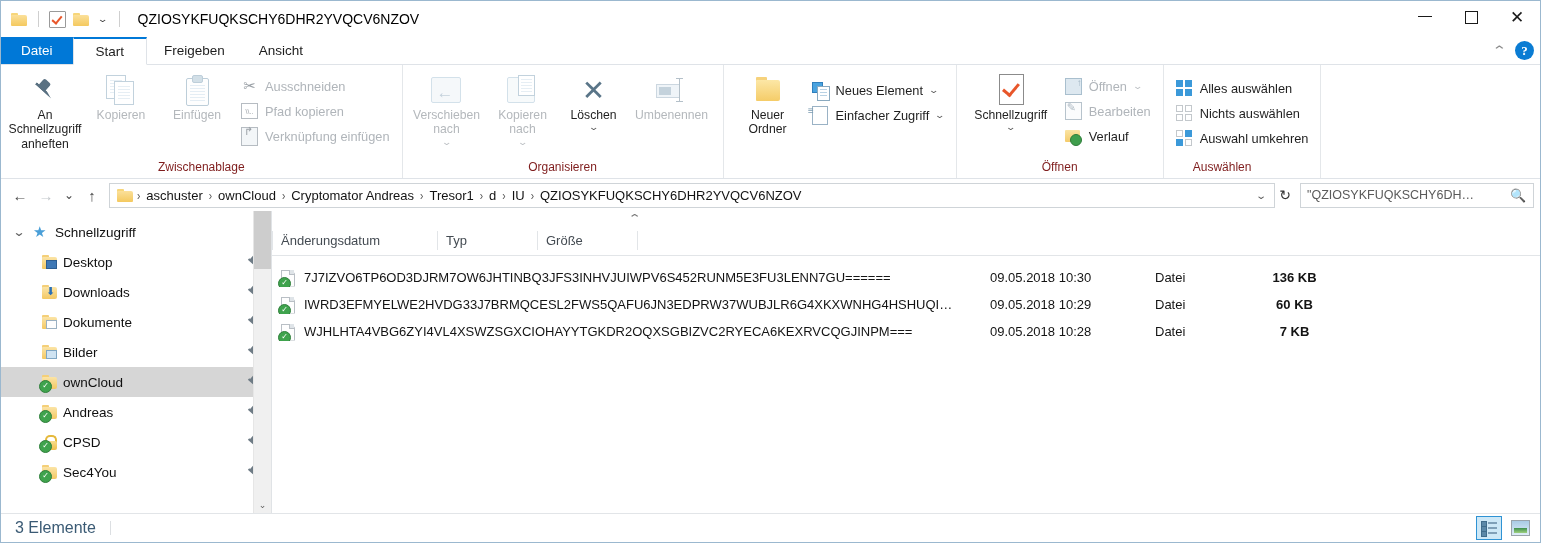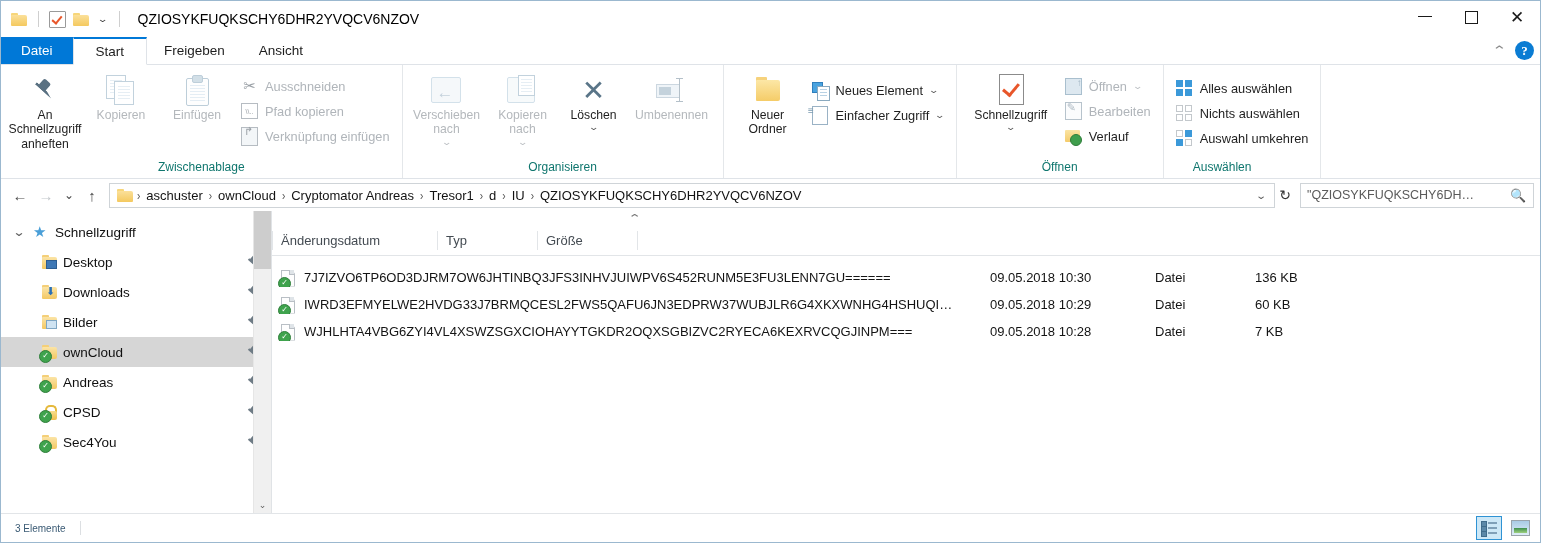--- a/index.html
+++ b/index.html
@@ -125,21 +125,21 @@
     border-bottom: 1px solid #dfe3e8;
     position: relative;
   }
   .group {
     display: flex; flex-direction: column; align-items: center;
     position: relative; padding-top: 5px;
     border-right: 1px solid #e4e7ea;
   }
   .group-body { display: flex; flex: 1; align-items: flex-start; padding: 0 6px; }
   .group-label {
-    font-size: 12px; color: #0f766e; text-align: center;
+    font-size: 12px; color: #7f1d1d; text-align: center;
     padding-bottom: 4px; width: 100%;
   }
   .bigbtn {
     display: flex; flex-direction: column; align-items: center;
     width: 72px; padding: 3px 2px 0 2px; color: #1f1f1f;
   }
   .bigbtn .lbl {
     font-size: 12.2px; text-align: center; line-height: 1.18; margin-top: 3px;
     white-space: pre-line;
   }
@@ -475,40 +475,40 @@
     height: 27px; display: flex; align-items: center; font-size: 13px; color: #141414;
   }
   .row .cell { padding-left: 8px; box-sizing: border-box; }
   .cell-name {
     width: 710px; display: flex; align-items: center; gap: 8px;
     padding-left: 7px; overflow: hidden; white-space: nowrap;
   }
   .cell-name .nm { overflow: hidden; text-overflow: ellipsis; white-space: nowrap; }
   .cell-date { width: 165px; }
   .cell-type { width: 100px; }
-  .cell-size { width: 100px; text-align: left; padding-right: 13px; padding-left: 0; }
+  .cell-size { width: 100px; text-align: center; padding-right: 13px; padding-left: 0; font-weight: bold; }
   .file-ic { position: relative; width: 16px; height: 18px; flex: 0 0 16px; }
   .file-ic .pg {
     position: absolute; left: 1px; top: 1px; width: 12px; height: 15px;
     background: #fefefe; border: 1px solid #b9bfc5;
     clip-path: polygon(0 0, 72% 0, 100% 24%, 100% 100%, 0 100%);
   }
   .file-ic .fold {
     position: absolute; right: 2px; top: 1px; width: 4px; height: 4px;
     background: #dfe4e8; border-left: 1px solid #b9bfc5; border-bottom: 1px solid #b9bfc5;
   }
 
   
   .statusbar {
     height: 28px; min-height: 28px;
     border-top: 1px solid #e2e5e8;
     display: flex; align-items: center;
     background: #ffffff; position: relative;
   }
-  .status-text { font-size: 10px; color: #3a5a74; padding-left: 14px; }
+  .status-text { font-size: 16px; color: #3a5a74; padding-left: 14px; }
   .status-div { width: 1px; height: 14px; background: #dcdfe2; margin-left: 14px; }
   .viewtoggles {
     position: absolute; right: 8px; top: 2px; display: flex; gap: 6px; align-items: center;
   }
   .vt {
     width: 24px; height: 22px; display: flex; align-items: center; justify-content: center;
   }
   .vt.sel { background: #cde8f7; border: 1px solid #2f93d4; }
   .vt-details { position: relative; width: 16px; height: 14px; }
   .vt-details .dot {
@@ -835,20 +835,29 @@
       <div class="navrow child">
         <span class="ni">
           <span class="fld-ic">
               <span class="ov dl">⬇</span>
             </span>
         </span>
         <span>Downloads</span>
         <span class="pin-small"></span>
       </div>
 
+      <div class="navrow child">
+        <span class="ni">
+          <span class="fld-ic">
+              <span class="ov doc"></span>
+            </span>
+        </span>
+        <span>Dokumente</span>
+        <span class="pin-small"></span>
+      </div>
 
       <div class="navrow child">
         <span class="ni">
           <span class="fld-ic">
               <span class="ov pic"></span>
             </span>
         </span>
         <span>Bilder</span>
         <span class="pin-small"></span>
       </div>

